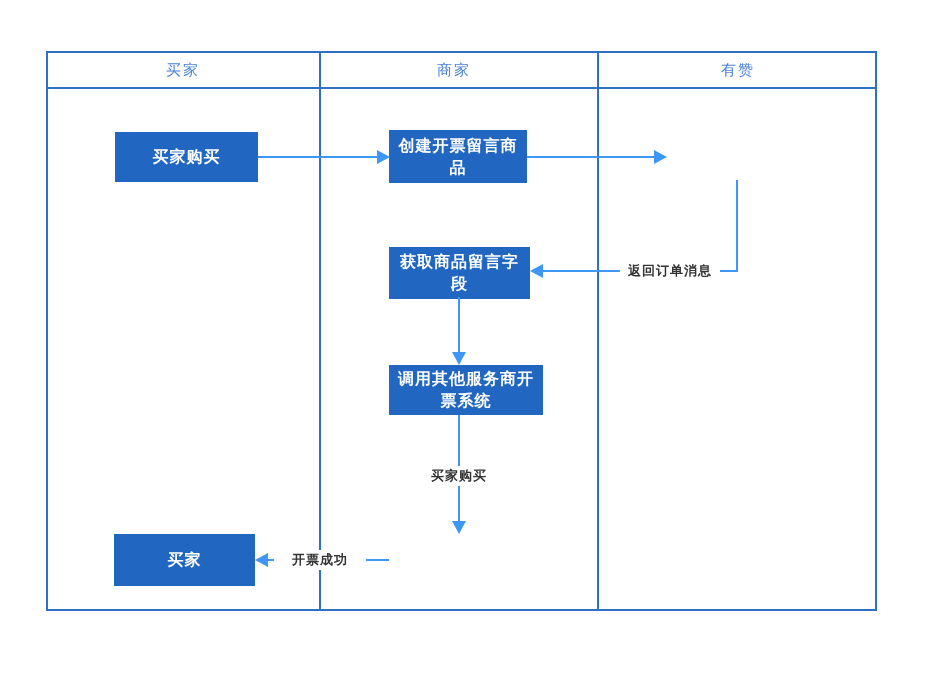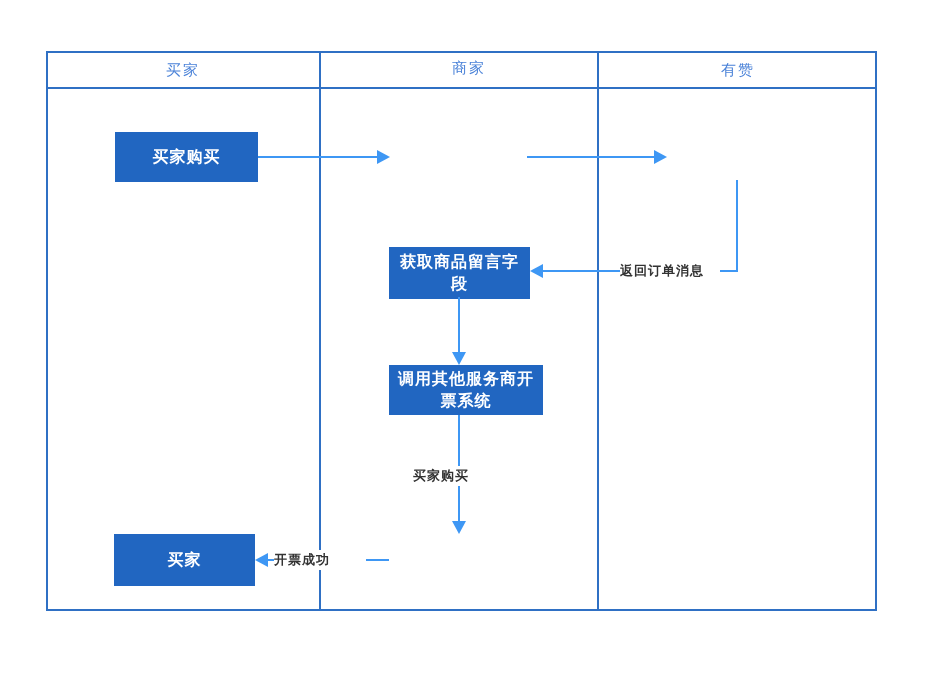--- a/index.html
+++ b/index.html
@@ -26,21 +26,21 @@
   }
   .vline{position:absolute;top:51px;width:2px;height:560px;background:var(--lane-border);}
   .v1{left:319px;} .v2{left:597px;}
   .header-line{position:absolute;left:46px;top:87px;width:831px;height:2px;background:var(--lane-border);}
   .lane-header{
     position:absolute;top:52px;height:35px;line-height:35px;
     text-align:center;font-size:15px;color:var(--lane-header-text);
     letter-spacing:2px;
   }
   .lh1{left:46px;width:274px;}
-  .lh2{left:331px;width:276px;font-family:Liberation Mono, monospace;}
+  .lh2{left:316px;width:276px;}
   .lh3{left:599px;width:278px;border-radius:9px;}
   
   .node{
     position:absolute;background:var(--node-fill);color:var(--node-text);
     display:flex;align-items:center;justify-content:center;text-align:center;
     font-size:16px;font-weight:bold;line-height:1.35;box-sizing:border-box;
     padding:2px 8px;letter-spacing:1px;
   }
   .n-buyer-purchase{left:115px;top:132px;width:143px;height:50px;}
   .n-create-invoice{left:389px;top:130px;width:138px;height:53px;}
@@ -65,41 +65,42 @@
   .a4-line{left:458px;top:297px;width:2px;height:56px;}
   .a4-head{left:452px;top:352px;}
   .a5-line{left:458px;top:415px;width:2px;height:107px;}
   .a5-head{left:452px;top:521px;}
   .a6-line{left:268px;top:559px;width:121px;height:2px;}
   .a6-head{left:255px;top:553px;}
   
   .edge-label{
     position:absolute;background:var(--canvas-bg);
     font-size:13px;font-weight:bold;color:var(--edge-label-text);
-    text-align:left;height:20px;line-height:20px;letter-spacing:1px;
+    text-align:center;height:20px;line-height:20px;letter-spacing:1px;
   }
   .el-return{left:620px;top:261px;width:100px;}
   .el-success{left:413px;top:466px;width:92px;}
   .el-send{left:274px;top:550px;width:92px;}
 </style>
 </head>
 <body>
 
 <div class="stage">
 
   <div class="frame"></div>
   <div class="vline v1"></div>
   <div class="vline v2"></div>
   <div class="header-line"></div>
 
   <div class="lane-header lh1">买家</div>
   <div class="lane-header lh2">商家</div>
   <div class="lane-header lh3">有赞</div>
 
   <div class="node n-buyer-purchase">买家购买</div>
+  <div class="node n-create-invoice">创建开票留言商品</div>
   <div class="node n-get-field">获取商品留言字段</div>
   <div class="node n-call-system">调用其他服务商开票系统</div>
   <div class="node n-buyer">买家</div>
 
   <div class="seg a1-line"></div>
   <div class="head head-right a1-head"></div>
 
   <div class="seg a2-line"></div>
   <div class="head head-right a2-head"></div>
 

